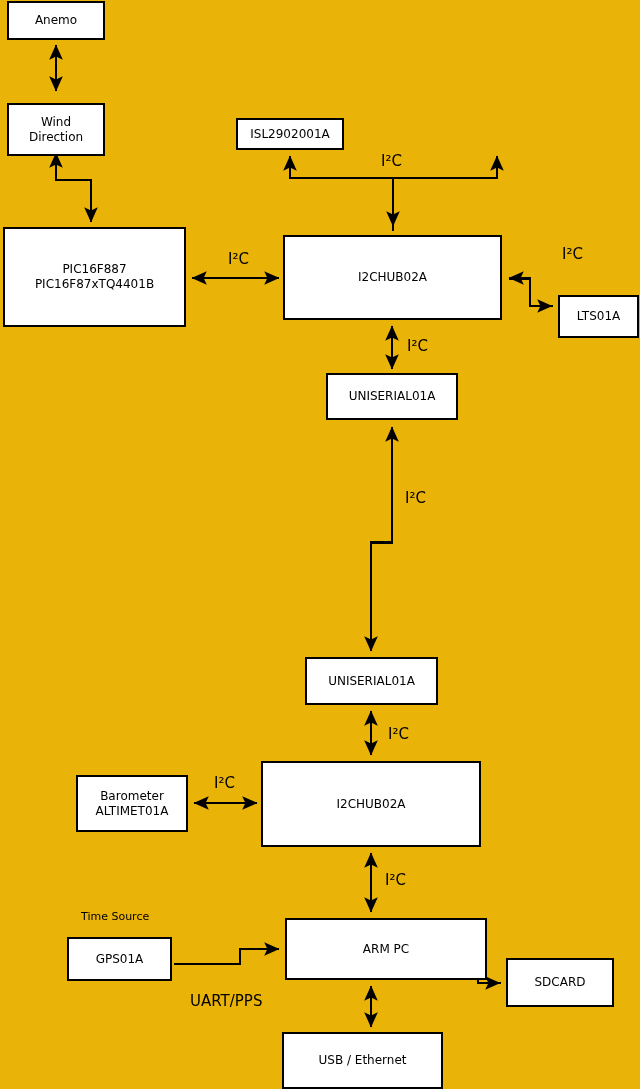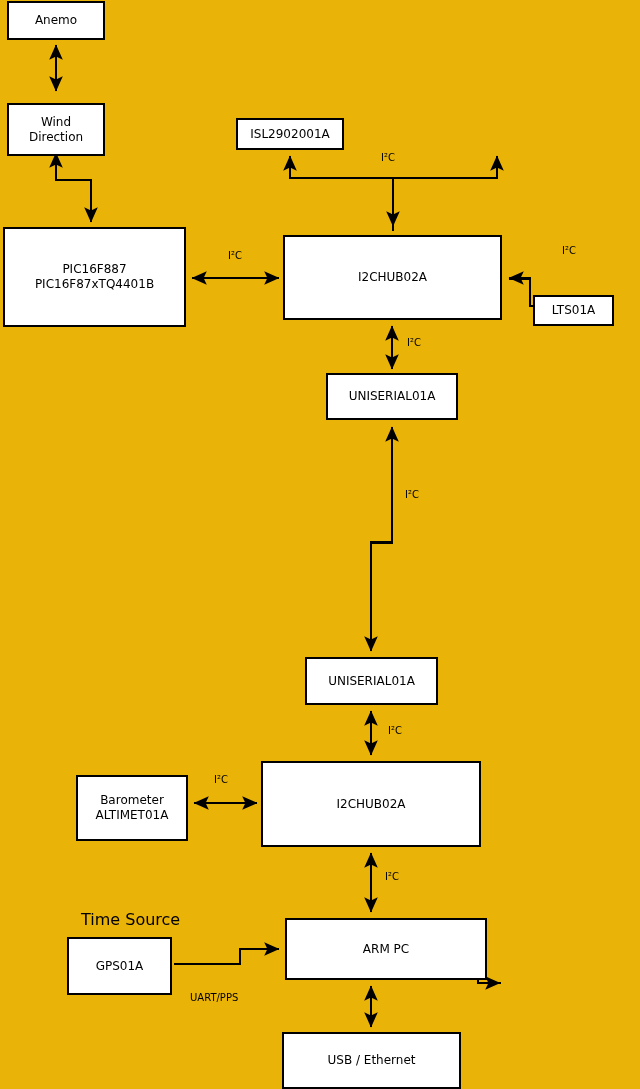--- a/index.html
+++ b/index.html
@@ -38,30 +38,30 @@
     line-height: 1.22;
     color: #000000;
     font-size: 12px;
     font-family: "DejaVu Sans", sans-serif;
     z-index: 5;
     white-space: pre-line;
   }
   .edge-label {
     position: absolute;
     color: #000000;
-    font-size: 10px;
+    font-size: 15px;
     font-family: "DejaVu Sans", sans-serif;
     white-space: nowrap;
     z-index: 6;
     background: transparent;
   }
   .free-label {
     position: absolute;
     color: #000000;
-    font-size: 16px;
+    font-size: 11px;
     font-family: "DejaVu Sans", sans-serif;
     white-space: nowrap;
     z-index: 6;
   }
 </style>
 </head>
 <body>
 
 <div id="diagram-root" style="background: #eab308;">
 
@@ -140,29 +140,30 @@
     </g>
   </svg>
 
   <div class="node" style="left: 7px; top: 1px; width: 98px; height: 39px; border-color: rgb(0, 0, 0);">Anemo</div>
   <div class="node" style="left: 7px; top: 95px; width: 98px; height: 53px; border-color: rgb(0, 0, 0); margin-top: 8px;">Wind
 Direction</div>
   <div class="node" style="left: 3px; top: 227px; width: 183px; height: 100px; border-color: rgb(0, 0, 0);">PIC16F887
 PIC16F87xTQ4401B</div>
   <div class="node" style="left: 236px; top: 118px; width: 108px; height: 32px; border-color: rgb(0, 0, 0);">ISL2902001A</div>
   <div class="node" style="left: 283px; top: 235px; width: 219px; height: 85px; border-color: rgb(0, 0, 0);">I2CHUB02A</div>
-  <div class="node" style="left: 533px; top: 295px; width: 81px; height: 31px; border-color: rgb(0, 0, 0);">LTS01A</div>
+  <div class="node" style="left: 558px; top: 295px; width: 81px; height: 43px; border-color: rgb(0, 0, 0);">LTS01A</div>
   <div class="node" style="left: 326px; top: 373px; width: 132px; height: 47px; border-color: rgb(0, 0, 0);">UNISERIAL01A</div>
   <div class="node" style="left: 305px; top: 657px; width: 133px; height: 48px; border-color: rgb(0, 0, 0);">UNISERIAL01A</div>
   <div class="node" style="left: 261px; top: 761px; width: 220px; height: 86px; border-color: rgb(0, 0, 0);">I2CHUB02A</div>
-  <div class="node" style="left: 76px; top: 775px; width: 112px; height: 66px; border-color: rgb(0, 0, 0);">Barometer
+  <div class="node" style="left: 76px; top: 775px; width: 112px; height: 57px; border-color: rgb(0, 0, 0);">Barometer
 ALTIMET01A</div>
-  <div class="node" style="left: 67px; top: 937px; width: 105px; height: 58px; border-color: rgb(0, 0, 0);">GPS01A</div>
+  <div class="node" style="left: 67px; top: 937px; width: 105px; height: 44px; border-color: rgb(0, 0, 0);">GPS01A</div>
   <div class="node" style="left: 285px; top: 918px; width: 202px; height: 62px; border-color: rgb(0, 0, 0);">ARM PC</div>
-  <div class="node" style="left: 282px; top: 1032px; width: 179px; height: 57px; border-color: rgb(0, 0, 0);">USB / Ethernet</div>
+  <div class="node" style="left: 506px; top: 958px; width: 108px; height: 49px; border-color: rgb(0, 0, 0);">SDCARD</div>
+  <div class="node" style="left: 282px; top: 1032px; width: 161px; height: 57px; border-color: rgb(0, 0, 0);">USB / Ethernet</div>
 
   <div class="edge-label" style="left: 381px; top: 152px;">I²C</div>
   <div class="edge-label" style="left: 228px; top: 250px;">I²C</div>
   <div class="edge-label" style="left: 562px; top: 245px;">I²C</div>
   <div class="edge-label" style="left: 407px; top: 337px;">I²C</div>
   <div class="edge-label" style="left: 405px; top: 489px;">I²C</div>
   <div class="edge-label" style="left: 388px; top: 725px;">I²C</div>
   <div class="edge-label" style="left: 214px; top: 774px;">I²C</div>
   <div class="edge-label" style="left: 385px; top: 871px;">I²C</div>
   <div class="edge-label" style="left: 190px; top: 992px;">UART/PPS</div>

